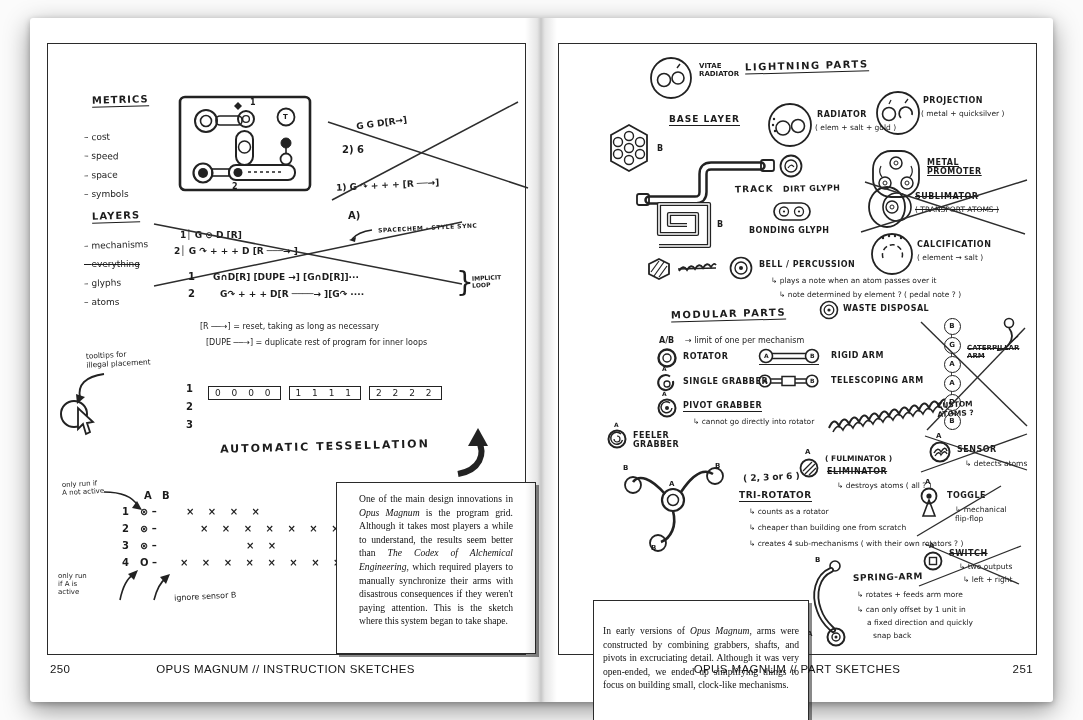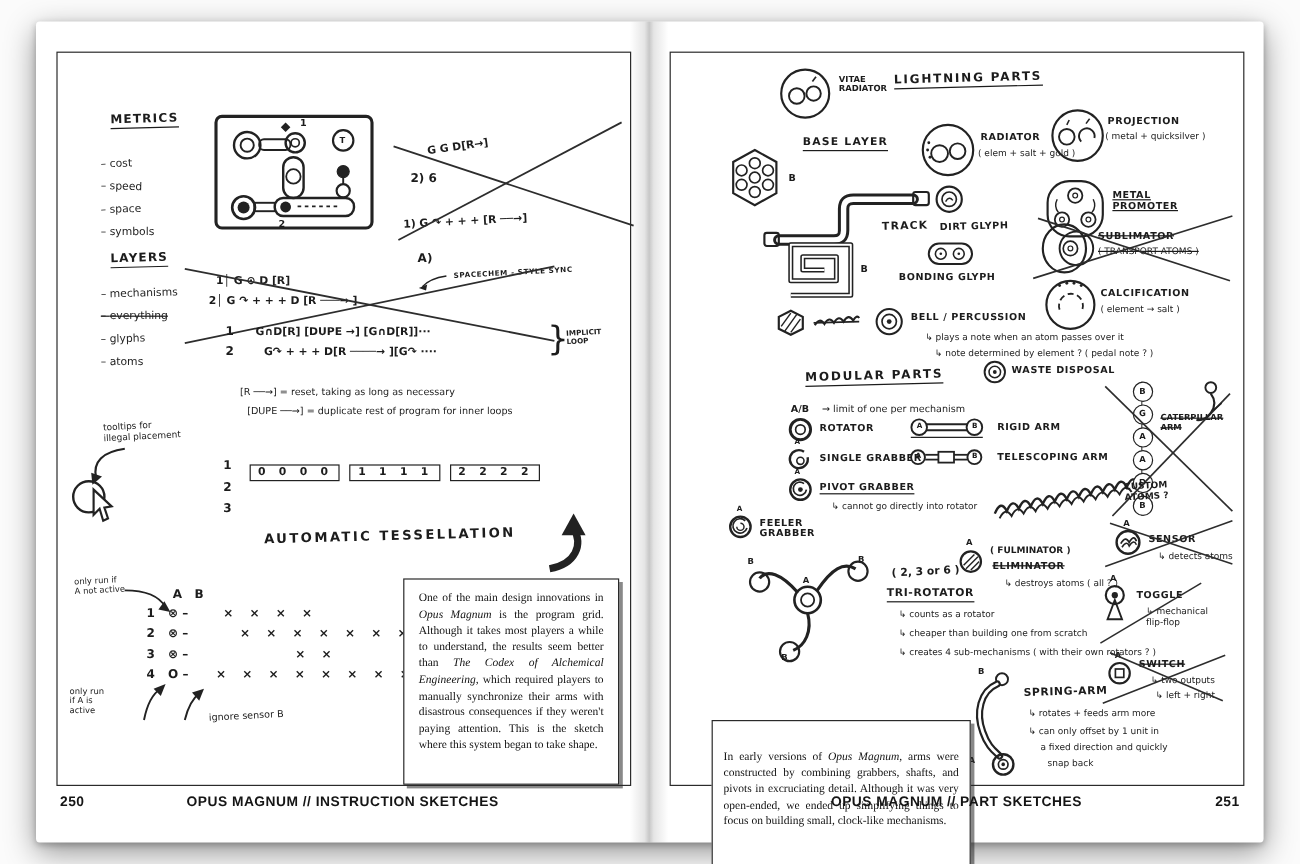--- a/index.html
+++ b/index.html
@@ -16,25 +16,25 @@
   .ser{font-family:"Liberation Serif",serif;color:#111;}
   .s6{font-size:6px;} .s7{font-size:7px;} .s75{font-size:7.5px;} .s8{font-size:8px;} .s9{font-size:9px;} .s10{font-size:10px;} .s11{font-size:11px;}
   .b{font-weight:700;}
   .u{border-bottom:1.5px solid #1c1c1c;padding-bottom:1px;}
   .pre{white-space:pre-line;}
   .it{font-style:italic;}
   .strike{text-decoration:line-through;text-decoration-thickness:1.4px;}
   .r-1{transform:rotate(-1.5deg);} .r-2{transform:rotate(-3deg);} .r1{transform:rotate(1.5deg);} .r-8{transform:rotate(-8deg);}
   .dash::before{content:"– ";}
   .cellgroup{display:inline-block;border:1.6px solid #222;padding:1px 5px 1px 6px;letter-spacing:4px;
-             font-size:9px;font-weight:700;margin-right:8px;background:#fff;}
+             font-size:9px;font-weight:400;margin-right:8px;background:#fff;}
   .row3 .cellgroup{margin-right:46px;}
   .callout{background:#fff;border:1.7px solid #2a2a2a;box-shadow:3px 3px 0 rgba(40,40,40,.55);
            line-height:1.42;text-align:justify;}
-  .footer{font-family:"Liberation Sans",sans-serif;font-weight:700;font-size:11.5px;color:#151515;letter-spacing:.4px;}
+  .footer{font-family:"Liberation Sans",sans-serif;font-weight:400;font-size:11.5px;color:#151515;letter-spacing:.4px;}
   .chain-atom{width:15px;height:15px;border:1.5px solid #222;border-radius:50%;font-size:7px;font-weight:700;
               text-align:center;line-height:15px;background:#fff;margin:2px auto;position:relative;}
   .chain-col{width:18px;}
   .chain-col::before{content:"";position:absolute;left:8px;top:2px;bottom:2px;border-left:1.3px solid #444;}
   svg{overflow:visible;}
 </style>
 </head>
 <body>
 
 <div class="spread">
@@ -164,21 +164,21 @@
         <path d="M6,32 Q10,12 20,6" fill="none" stroke="#222" stroke-width="1.6"></path>
         <polygon points="24,2 14,6 20,12" fill="#222"></polygon>
         <path d="M40,32 Q44,16 52,10" fill="none" stroke="#222" stroke-width="1.6"></path>
         <polygon points="56,6 46,9 52,16" fill="#222"></polygon>
       </svg>
       <div class="ab hw s7 pre" style="left:10px;top:528px;">only run
 if A is
 active</div>
       <div class="ab hw s8 r-2" style="left:126px;top:548px;">ignore sensor B</div>
 
-      <div class="ab callout ser" style="left:288px;top:438px;width:154px;height:152px;padding:9px 12px;font-size:9.6px;">
+      <div class="ab callout ser" style="left:288px;top:438px;width:154px;height:152px;padding:9px 22px;font-size:9.6px;">
         <span>One of the main design innovations in </span><span class="it">Opus Magnum</span><span> is the program grid. Although it takes most players a while to understand, the results seem better than </span><span class="it">The Codex of Alchemical Engineering</span><span>, which required players to manually synchronize their arms with disastrous consequences if they weren't paying attention. This is the sketch where this system began to take shape.</span>
       </div>
     </div>
 
     <div class="ab footer" style="left:20px;top:645px;">250</div>
     <div class="ab footer" style="left:0;right:0;top:645px;text-align:center;">OPUS MAGNUM // INSTRUCTION SKETCHES</div>
   </div>
 
   <div class="page right">
     <div class="frame">

